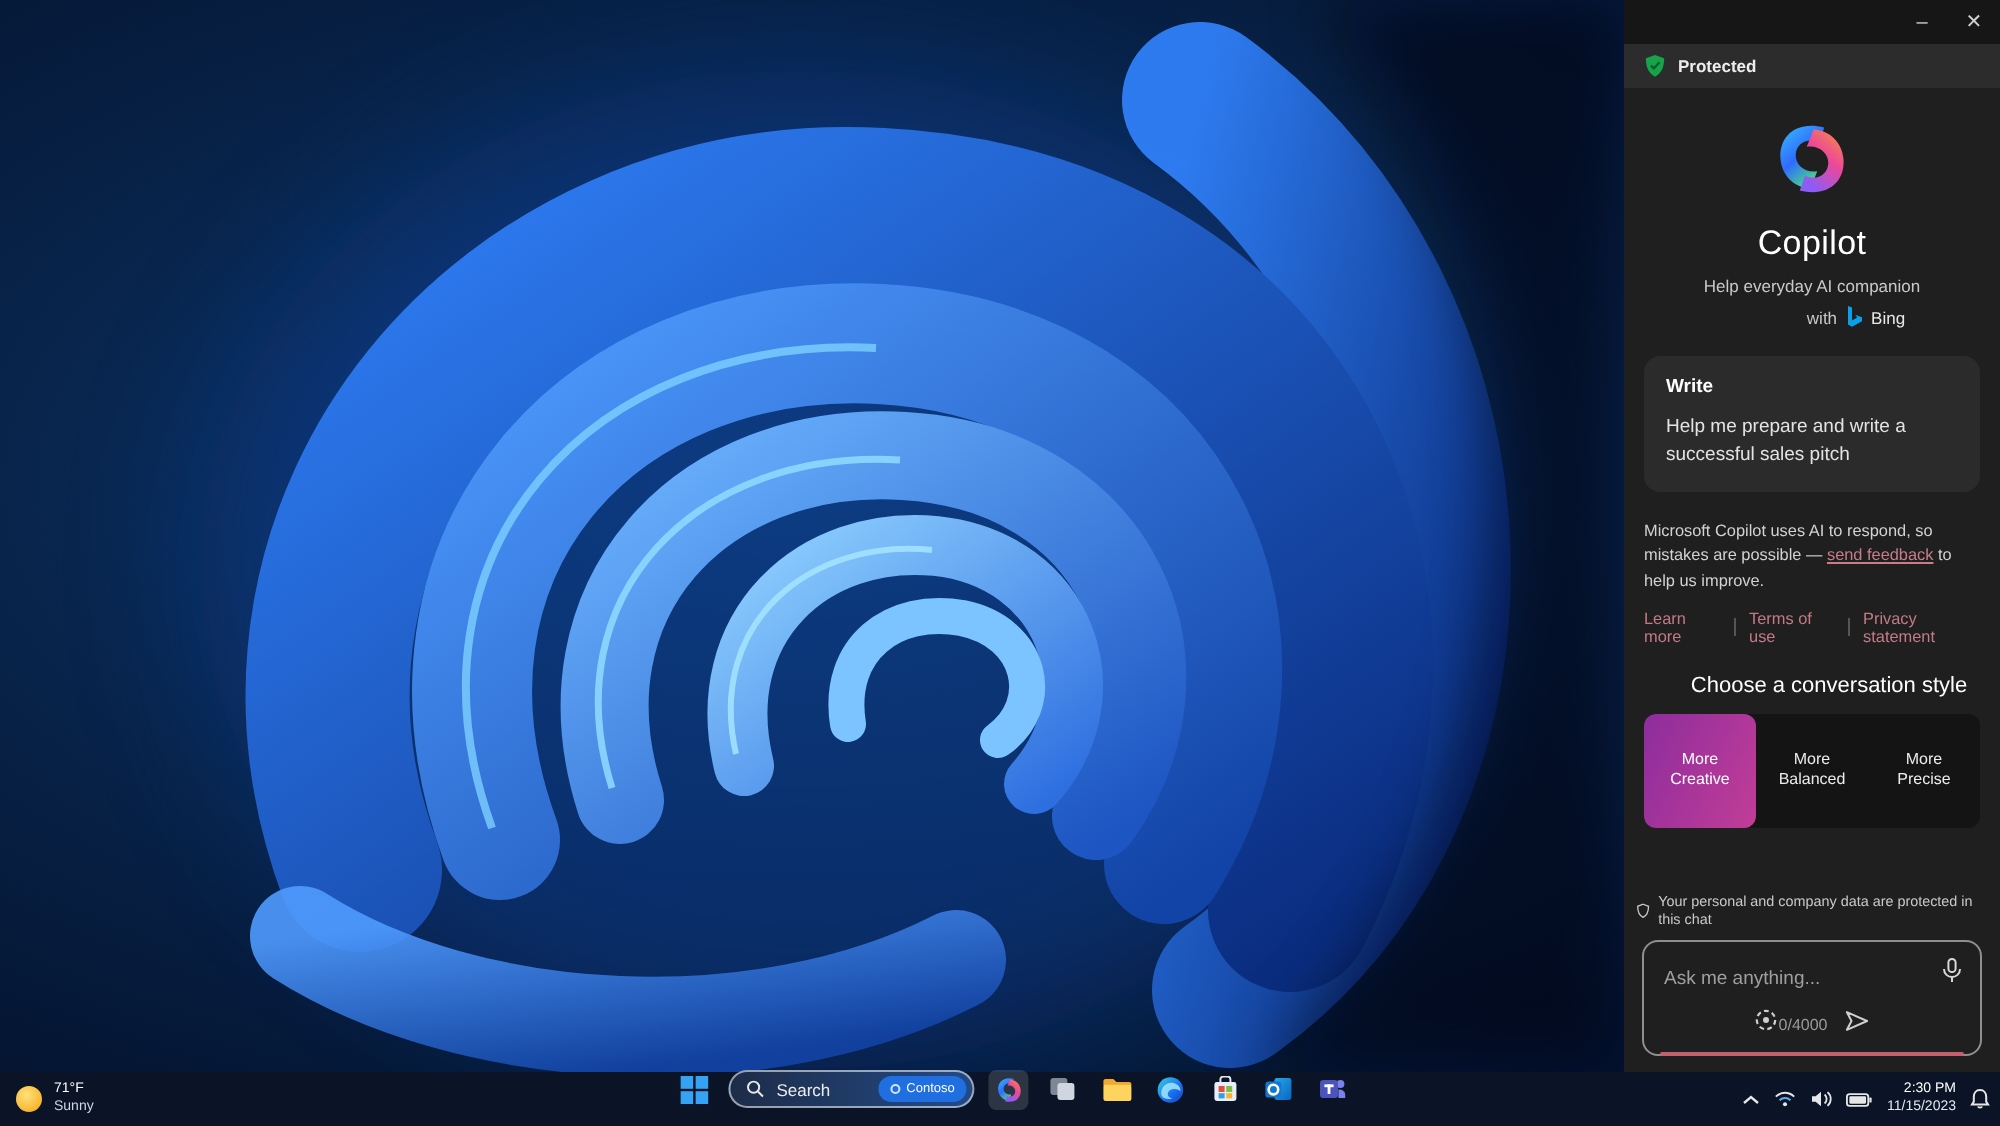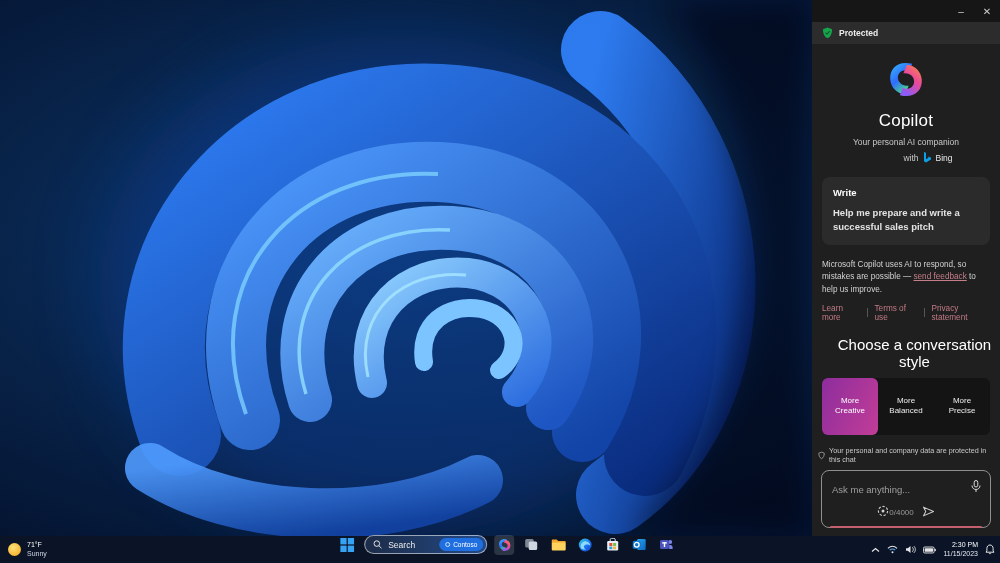--- a/index.html
+++ b/index.html
@@ -26,30 +26,30 @@
   .hero .logo { display:inline-block; }
   .hero .title { font-size:17px; font-weight:normal; margin-top:8px; letter-spacing:.2px; }
   .hero .tagline { font-size:8.5px; color:#c9c9c9; margin-top:6px; }
   .hero .withline { font-size:8.5px; color:#c9c9c9; margin-top:5px;
     display:flex; align-items:center; justify-content:center; gap:4px;padding-left:44px; }
   .hero .withline .brand { color:#e8e8e8; }
 
   .cards { margin:14px 10px 0; display:flex; flex-direction:column; flex:0 0 auto; }
   .card { background:#2b2b2b; border-radius:8px; padding:10px 11px; cursor:pointer; }
   .card .c-title { font-size:9.5px; font-weight:bold; color:#ffffff; }
-  .card .c-body { font-size:9.5px; color:#e3e3e3; line-height:1.5; margin-top:8px;font-weight:bold; }
+  .card .c-body { font-size:9.5px; color:#e3e3e3; line-height:1.5; margin-top:8px; }
 
   .disclaimer { margin:14px 10px 0; font-size:8.2px; color:#d2d2d2; line-height:1.55; flex:0 0 auto; }
   .disclaimer .dlink { color:#c77e8a; text-decoration:underline; cursor:pointer; }
 
   .links { margin:7px 10px 0; display:flex; align-items:center; font-size:8.2px; color:#c27b86; flex:0 0 auto; }
   .links .lnk { cursor:pointer; }
   .links .sep { width:1px; height:9px; background:#555; margin:0 7px; }
 
-  .style-heading { margin-top:14px; text-align:center; font-size:15px; color:#ffffff; flex:0 0 auto;padding-left:17px; }
+  .style-heading { margin-top:14px; text-align:center; font-size:11px; color:#ffffff; flex:0 0 auto;padding-left:17px; }
   .segmented { margin:8px 10px 0; background:#141414; border-radius:6px;
     display:grid; grid-template-columns:1fr 1fr 1fr; flex:0 0 auto; }
   .seg-opt { padding:18px 2px; text-align:center; font-size:8px; line-height:1.35; color:#ececec;
     border-radius:6px; cursor:pointer; }
   .seg-opt.selected { background:linear-gradient(115deg,#8d2d9d 0%,#c23d97 100%); color:#fff; }
 
   .spacer { flex:1 1 auto; }
 
   .privacy-note { display:flex; align-items:center; justify-content:center; gap:4px;
     font-size:7.2px; color:#c9c9c9; flex:0 0 auto; padding:0 6px; }
@@ -170,21 +170,21 @@
           <linearGradient id="cg2" x1="1" y1="0" x2="0.4" y2="1">
             <stop offset="0" stop-color="#fb923c"></stop>
               <stop offset="0.5" stop-color="#ec4899"></stop>
               <stop offset="1" stop-color="#8b5cf6"></stop>
           </linearGradient>
         </defs>
         <path d="M31 4 C15 0 5 9 6 22 C6.8 31 13 38 23 39 L27 29 C19.5 30 14.5 25 14.7 19.5 C15 13 21.5 9.5 28 12.5 Z" fill="url(#cg1)"></path>
         <path d="M17 40 C33 44 43 35 42 22 C41.2 13 35 6 25 5 L21 15 C28.5 14 33.5 19 33.3 24.5 C33 31 26.5 34.5 20 31.5 Z" fill="url(#cg2)"></path>
       </svg>
       <div class="title">Copilot</div>
-      <div class="tagline">Your personal AI companion</div>
+      <div class="tagline">Help everyday AI companion</div>
       <div class="withline">
         <span>with</span>
         <svg width="9" height="11" viewBox="0 0 9 11">
           <path d="M1 0 L3 0.8 L3 7.2 L5.6 5.8 L4.6 4.4 L8 5.6 L8 7.6 L3 10.4 L1 9.2 Z" fill="#0aa0e8"></path>
         </svg>
         <span class="brand">Bing</span>
       </div>
     </div>
 
     <div class="cards">

